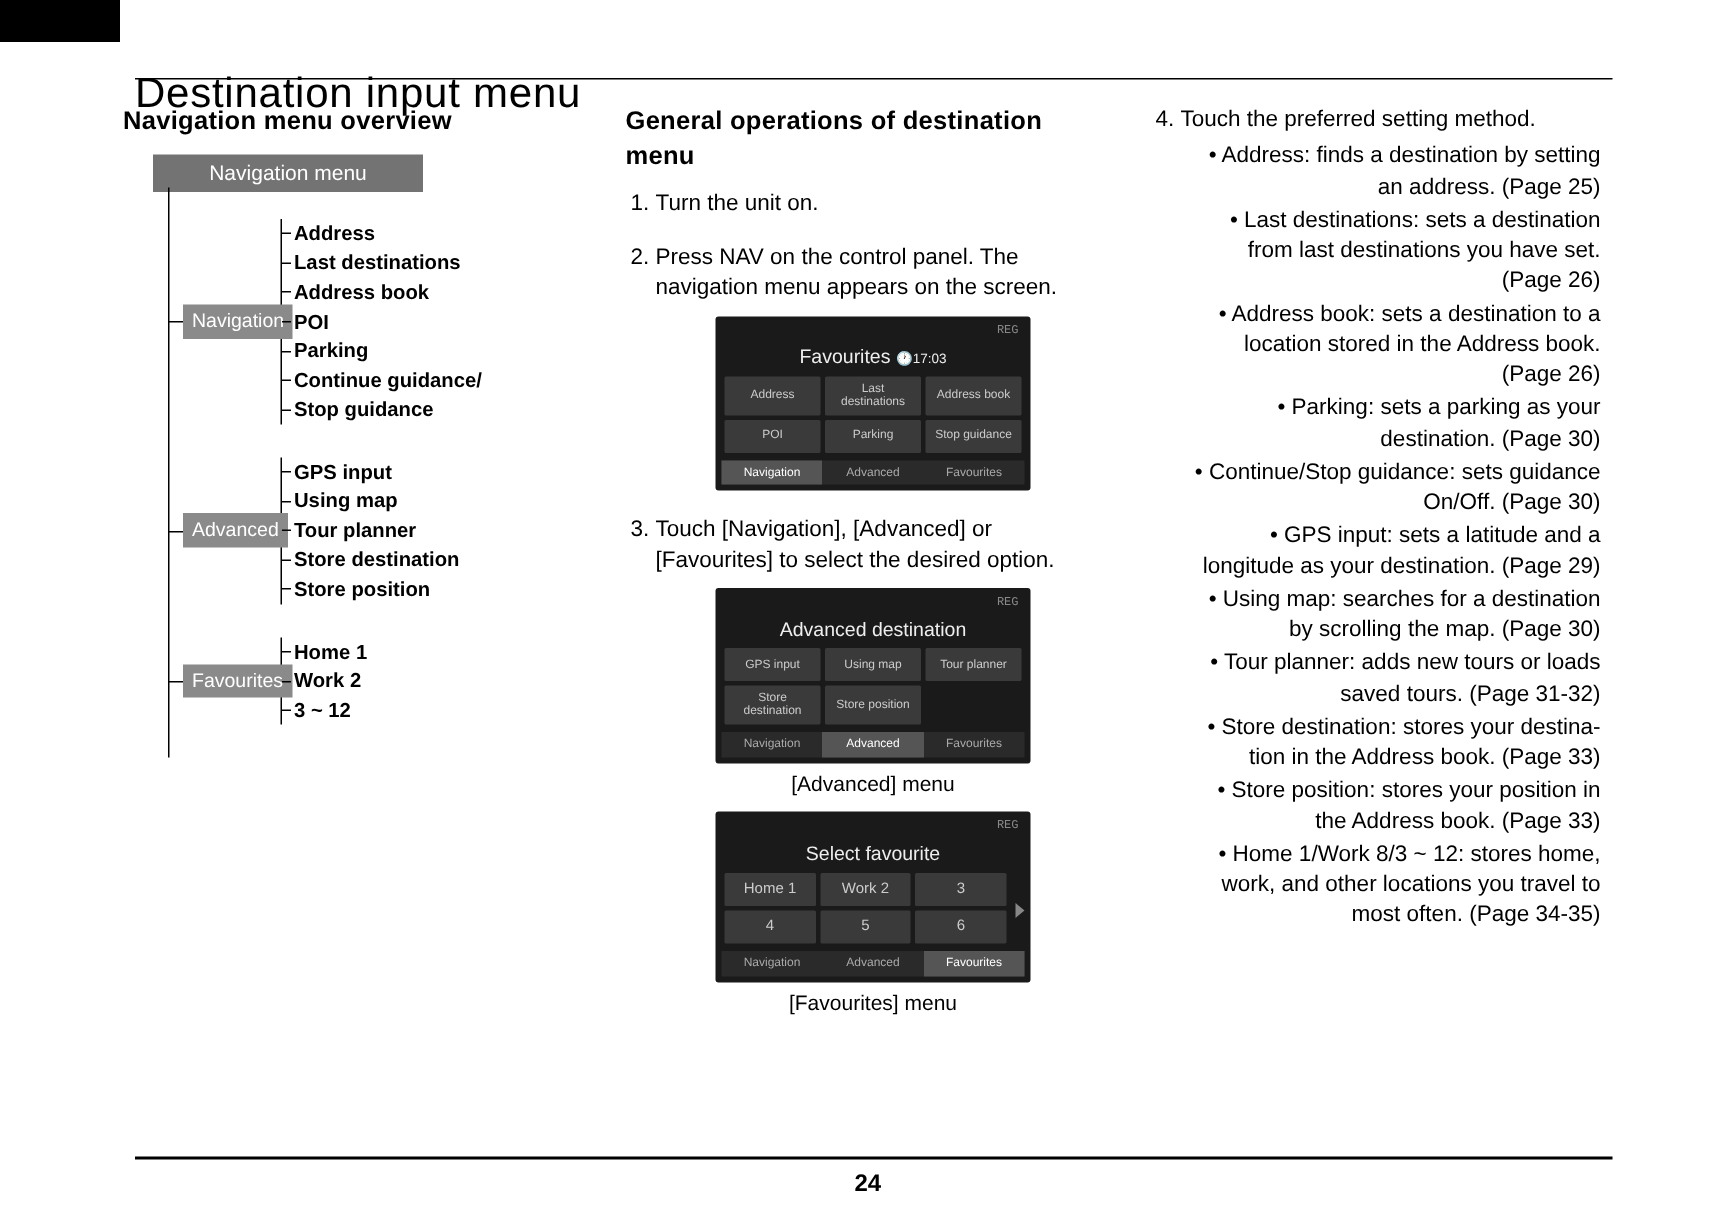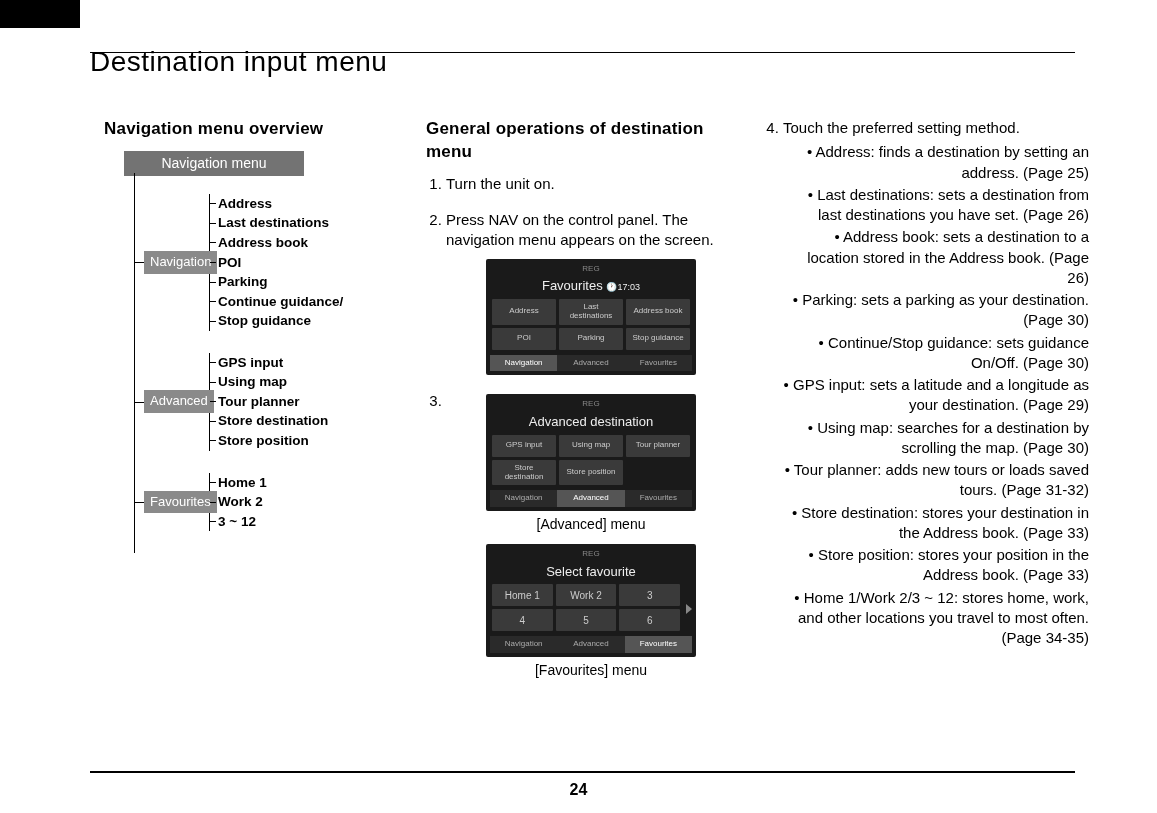--- a/index.html
+++ b/index.html
@@ -28,25 +28,24 @@
     margin-top: 28px;
   }
   .title-underline {
     position: absolute;
     left: 90px; top: 52px;
     width: 985px; height: 1px;
     background: #000;
   }
   .columns {
     position: absolute;
-    left: 104px; top: 70px;
+    left: 82px; top: 70px;
     width: 985px;
     display: flex;
-    gap: 27px;
-    margin-top: 48px;
+    gap: 40px;
   }
   .col { flex: 1; font-size: 15px; line-height: 1.35; }
   .col1 { flex: 0 0 295px; }
   .col2 { flex: 0 0 310px; }
   .col3 { flex: 1; }
   .section-heading {
     font-size: 17px;
     font-weight: 600;
     margin-bottom: 10px;
     letter-spacing: 0.2px;
@@ -78,21 +77,21 @@
   
   .shot {
     width: 210px;
     background: #1a1a1a;
     color: #ccc;
     border-radius: 2px;
     margin: 8px auto 4px;
     padding: 4px;
     font-size: 10px;
   }
-  .shot-top { font-size:8px; color:#888; padding:1px 4px; display:flex; justify-content:center;}
+  .shot-top { font-size:8px; color:#888; padding:1px 4px; display:flex; justify-content:flex-end;font-family:Liberation Mono, monospace;}
   .shot-title { text-align:center; font-size:13px; color:#eee; margin:2px 0 4px; font-weight:300;}
   .shot-grid { display:grid; grid-template-columns:repeat(3,1fr); gap:3px; padding:0 2px 3px;}
   .shot-btn { background:#3a3a3a; color:#ccc; text-align:center; font-size:8px; line-height:1.1; padding:4px 2px; border-radius:1px; min-height:22px; display:flex; align-items:center; justify-content:center;}
   .shot-tabs { display:flex; background:#2a2a2a; margin-top:2px;}
   .shot-tab { flex:1; text-align:center; font-size:8px; padding:3px 0; color:#aaa;}
   .shot-tab.active { background:#555; color:#fff;}
   .shot-caption { text-align:center; font-size:14px; margin-bottom:10px;}
 
   .fav-grid .shot-btn { font-size:10px; }
   .fav-wrap { display:flex; align-items:center; }
@@ -203,20 +202,21 @@
             <div class="shot-btn">Stop guidance</div>
           </div>
           <div class="shot-tabs">
             <div class="shot-tab active">Navigation</div>
             <div class="shot-tab">Advanced</div>
             <div class="shot-tab">Favourites</div>
           </div>
         </div>
       </li>
       <li>
+        <span>Touch [Navigation], [Advanced] or [Favourites] to select the desired option.</span>
 
         
         <div class="shot">
           <div class="shot-top">
               <span>REG</span>
             </div>
           <div class="shot-title">Advanced destination</div>
           <div class="shot-grid">
             <div class="shot-btn">GPS input</div>
             <div class="shot-btn">Using map</div>
@@ -269,21 +269,21 @@
           <li>Address: finds a destination by setting an address. (Page 25)</li>
           <li>Last destinations: sets a destina­tion from last destinations you have set. (Page 26)</li>
           <li>Address book: sets a destination to a location stored in the Address book. (Page 26)</li>
           <li>Parking: sets a parking as your destination. (Page 30)</li>
           <li>Continue/Stop guidance: sets guidance On/Off. (Page 30)</li>
           <li>GPS input: sets a latitude and a longitude as your destination. (Page 29)</li>
           <li>Using map: searches for a destina­tion by scrolling the map. (Page 30)</li>
           <li>Tour planner: adds new tours or loads saved tours. (Page 31-32)</li>
           <li>Store destination: stores your destina­tion in the Address book. (Page 33)</li>
           <li>Store position: stores your position in the Address book. (Page 33)</li>
-          <li>Home 1/Work 2/3 ~ 12: stores home, work, and other locations you travel to most often. (Page 34-35)</li>
+          <li>Home 1/Work 8/3 ~ 12: stores home, work, and other locations you travel to most often. (Page 34-35)</li>
         </ul>
       </li>
     </ol>
   </div>
 
 </div>
 
 <div class="bottom-rule"></div>
 <div class="page-num">24</div>
 

